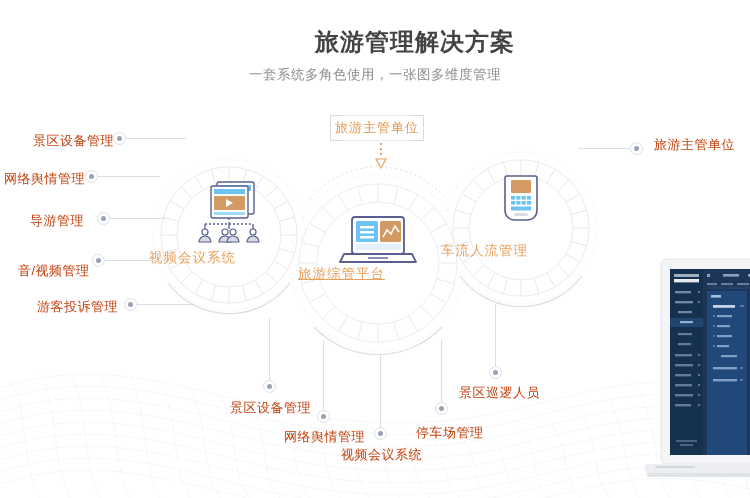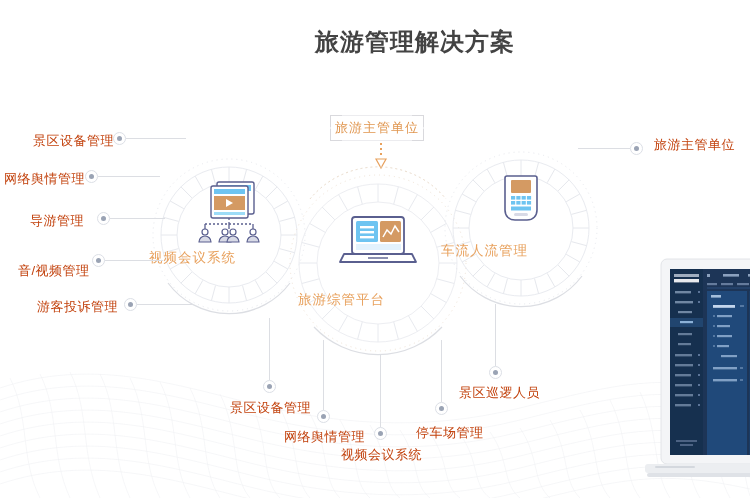--- a/index.html
+++ b/index.html
@@ -96,20 +96,21 @@
         <path d="M580 62 C 600 98, 592 130, 610 150"></path>
       <path d="M610 52 C 630 92, 622 126, 640 150"></path>
         <path d="M640 44 C 660 86, 652 122, 670 150"></path>
       <path d="M670 38 C 690 82, 682 120, 700 150"></path>
         <path d="M700 36 C 720 80, 712 118, 730 150"></path>
       <path d="M730 38 C 745 82, 740 118, 750 148"></path>
     </g>
   </svg>
 
   <div class="title">旅游管理解决方案</div>
+  <div class="subtitle">一套系统多角色使用，一张图多维度管理</div>
 
   <div class="auth-box">
     <span class="edge-t"></span>
     <span class="edge-b"></span>
     <span class="edge-l"></span>
     <span class="edge-r"></span>
     <span class="corner c-tl"></span>
     <span class="corner c-tr"></span>
     <span class="corner c-bl"></span>
     <span class="corner c-br"></span>
@@ -256,21 +257,21 @@
       <rect x="26" y="8" width="22" height="21" rx="1.5" fill="#6ec4f1"></rect>
       <rect x="30" y="13" width="14" height="2.4" fill="#ffffff"></rect>
       <rect x="30" y="18" width="14" height="2.4" fill="#ffffff"></rect>
       <rect x="30" y="23" width="14" height="2.4" fill="#ffffff"></rect>
       <rect x="50" y="8" width="21" height="21" rx="1.5" fill="#d49a63"></rect>
       <polyline points="53,24 57,17 61,21 65,13 69,19" fill="none" stroke="#ffffff" stroke-width="1.5"></polyline>
       <rect x="26" y="31" width="45" height="6" fill="#e3f2fd"></rect>
       <path d="M14 41 h68 l4 8 H10 z" fill="#ffffff" stroke="#5a5f8f" stroke-width="1.8" stroke-linejoin="round"></path>
       <line x1="38" y1="45" x2="58" y2="45" stroke="#5a5f8f" stroke-width="1.4"></line>
     </svg>
-    <div class="node-label" style="top:28px;">旅游综管平台</div>
+    <div class="node-label" style="top:2px;text-decoration:underline;">旅游综管平台</div>
   </div>
 
   <div class="node" style="left:521px;top:228px;width:0;height:0;">
     <svg style="position:absolute;left:-32px;top:-58px;width:64px;height:62px;">
       <path d="M18 6 h28 a2 2 0 0 1 2 2 v32 c0 6 -4 10 -10 10 h-12 c-6 0 -10 -4 -10 -10 v-32 a2 2 0 0 1 2 -2 z" fill="#ffffff" stroke="#5a5f8f" stroke-width="1.6"></path>
       <rect x="22" y="10" width="20" height="13" rx="1" fill="#d49a63"></rect>
       <rect x="22" y="26" width="4.2" height="3.6" fill="#6ec4f1"></rect>
       <rect x="27.3" y="26" width="4.2" height="3.6" fill="#6ec4f1"></rect>
       <rect x="32.6" y="26" width="4.2" height="3.6" fill="#6ec4f1"></rect>
       <rect x="37.9" y="26" width="4.2" height="3.6" fill="#6ec4f1"></rect>

